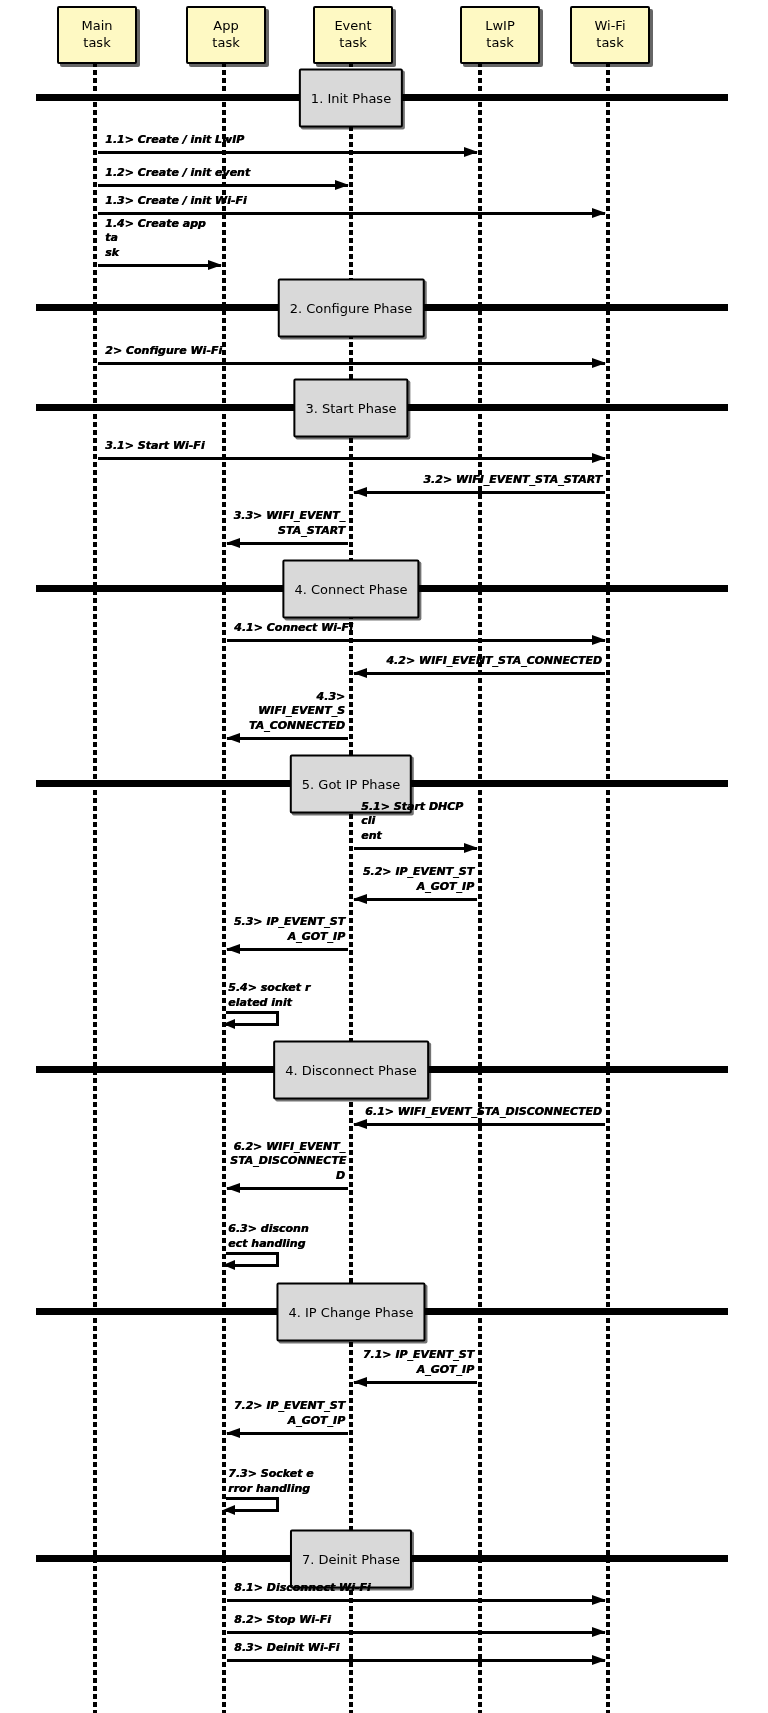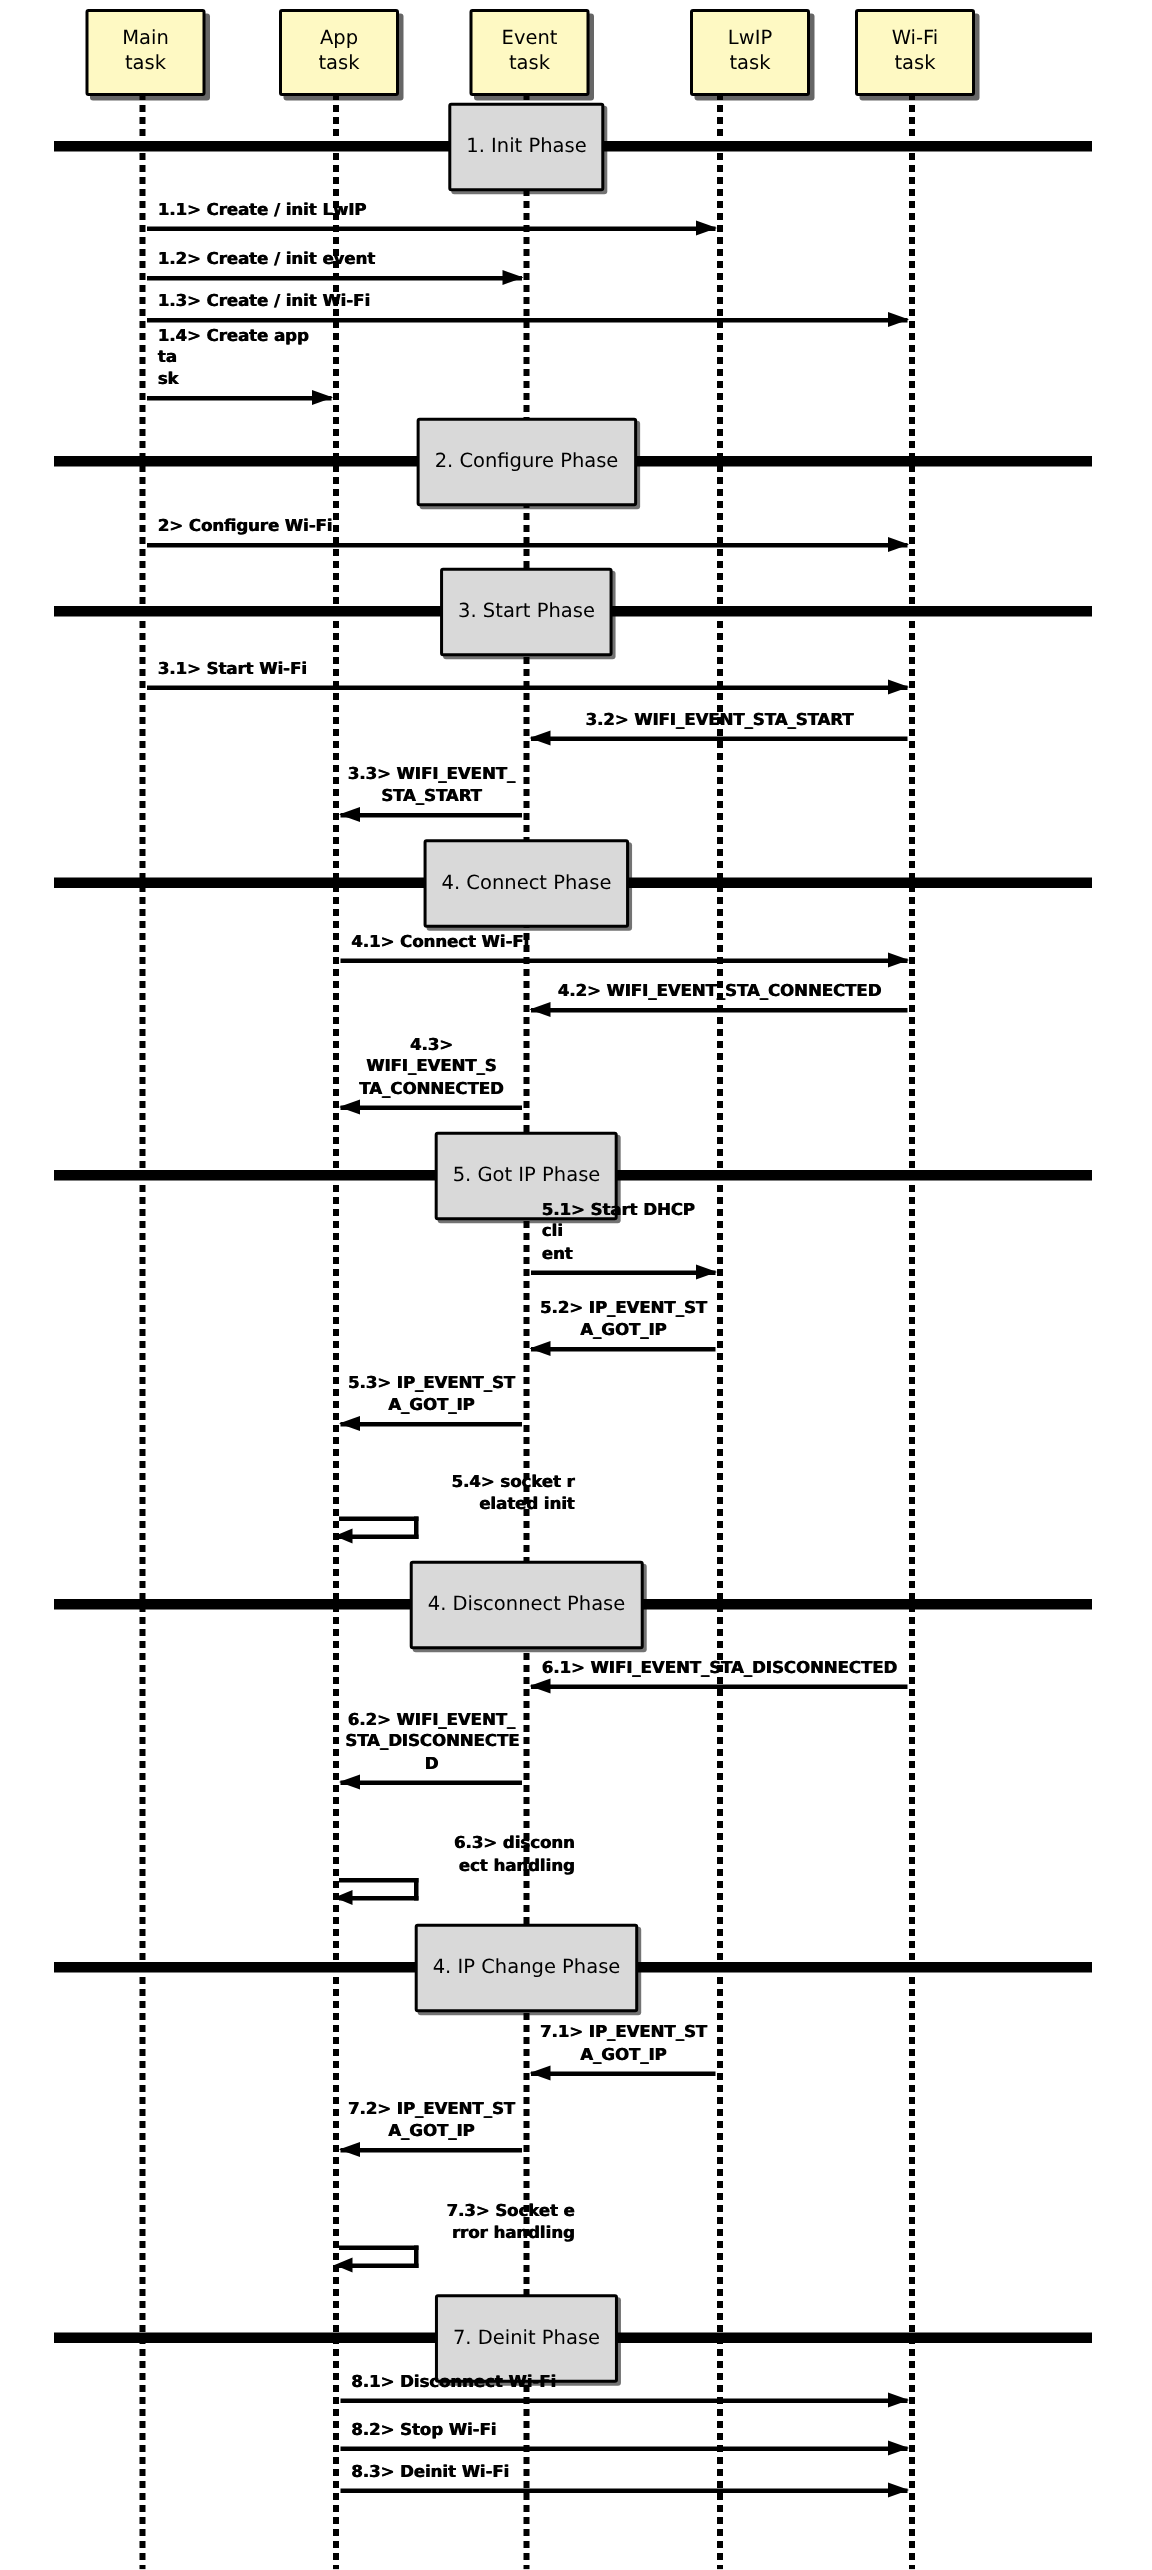--- a/index.html
+++ b/index.html
@@ -27,40 +27,40 @@
     box-shadow:2px 2px 0 rgba(0,0,0,0.55);padding:20px 10px;
     font-size:13px;white-space:nowrap;
   }
   
   .msg{position:absolute;height:0;}
   .msg-label{
     position:absolute;left:3px;right:3px;bottom:5px;
     font-size:11px;font-weight:bold;line-height:14.5px;white-space:pre-line;
     text-shadow:0.5px 0 0 #000;
   }
-  .msg-label.ltr{text-align:left;padding-left:4px;}
-  .msg-label.rtl{text-align:center;}
+  .msg-label.ltr{text-align:left;padding-left:4px;font-style:italic;}
+  .msg-label.rtl{text-align:right;font-style:italic;}
   .msg-line{position:absolute;left:0;right:0;top:-1px;height:3px;background:#000;}
   .head-right{
     position:absolute;right:-1px;top:-5px;width:0;height:0;
     border-top:5.5px solid transparent;border-bottom:5.5px solid transparent;
     border-left:14px solid #000;
   }
   .head-left{
     position:absolute;left:-1px;top:-5px;width:0;height:0;
     border-top:5.5px solid transparent;border-bottom:5.5px solid transparent;
     border-right:14px solid #000;
   }
   
   .self{
     position:absolute;width:50px;height:9px;
     border:3px solid #000;border-left:none;
   }
   .self .msg-label{
-    left:2px;right:auto;bottom:calc(100% + 4px);width:155px;text-align:right;
+    left:2px;right:auto;bottom:calc(100% + 4px);width:155px;text-align:left;font-style:italic;
   }
   .self-head{
     position:absolute;left:-3px;top:5px;width:0;height:0;
     border-top:5px solid transparent;border-bottom:5px solid transparent;
     border-right:12px solid #000;
   }
 </style>
 </head>
 <body>
 

